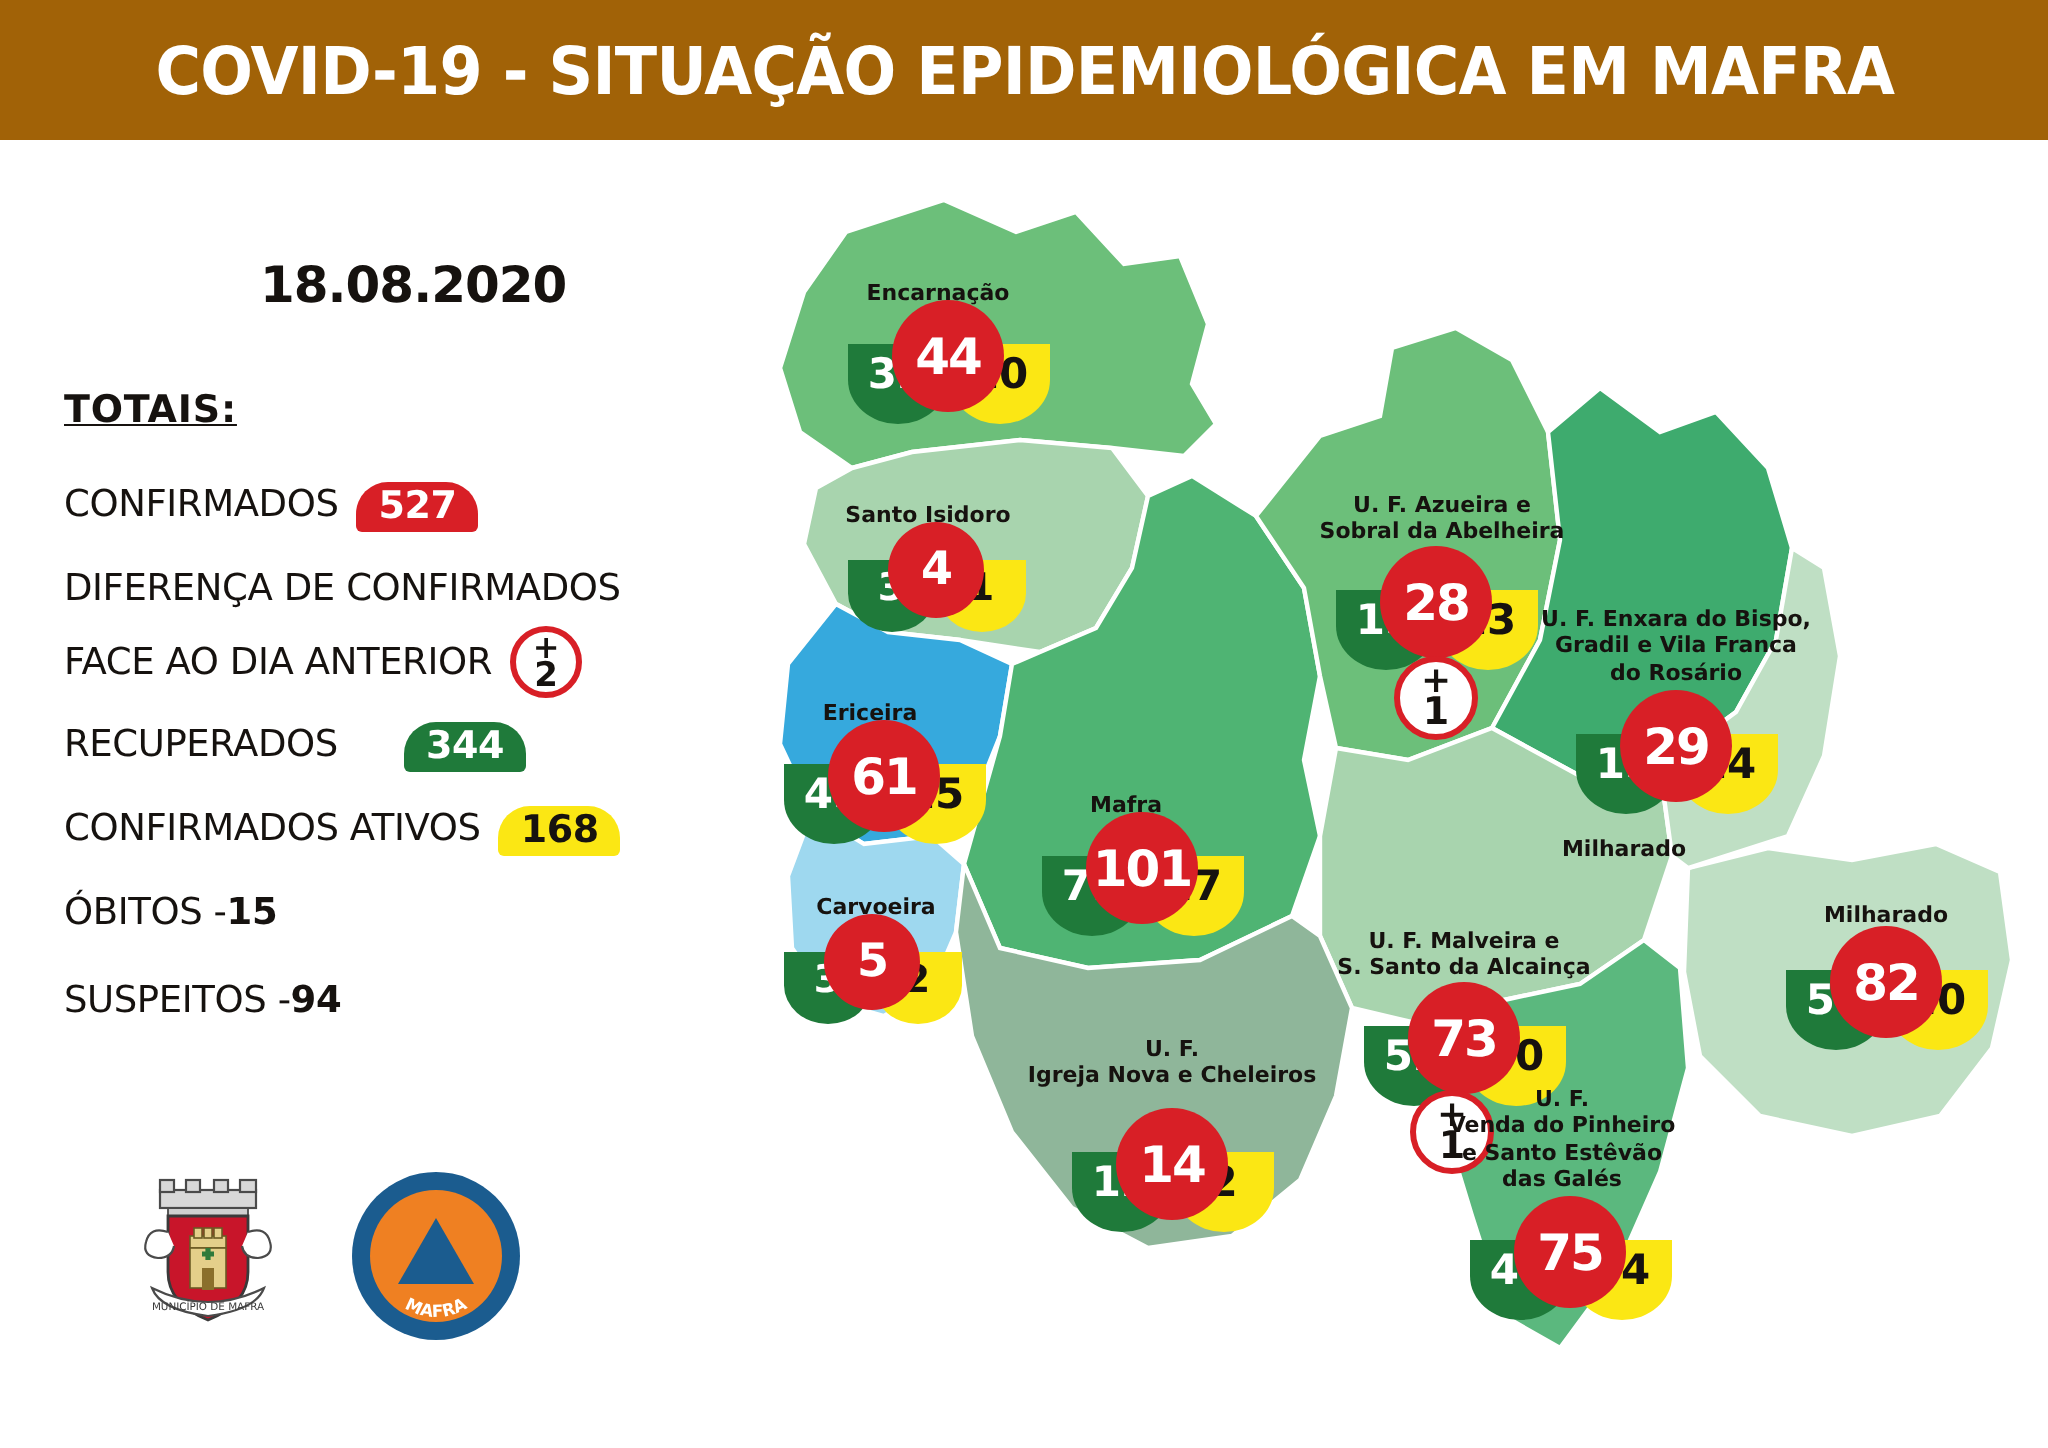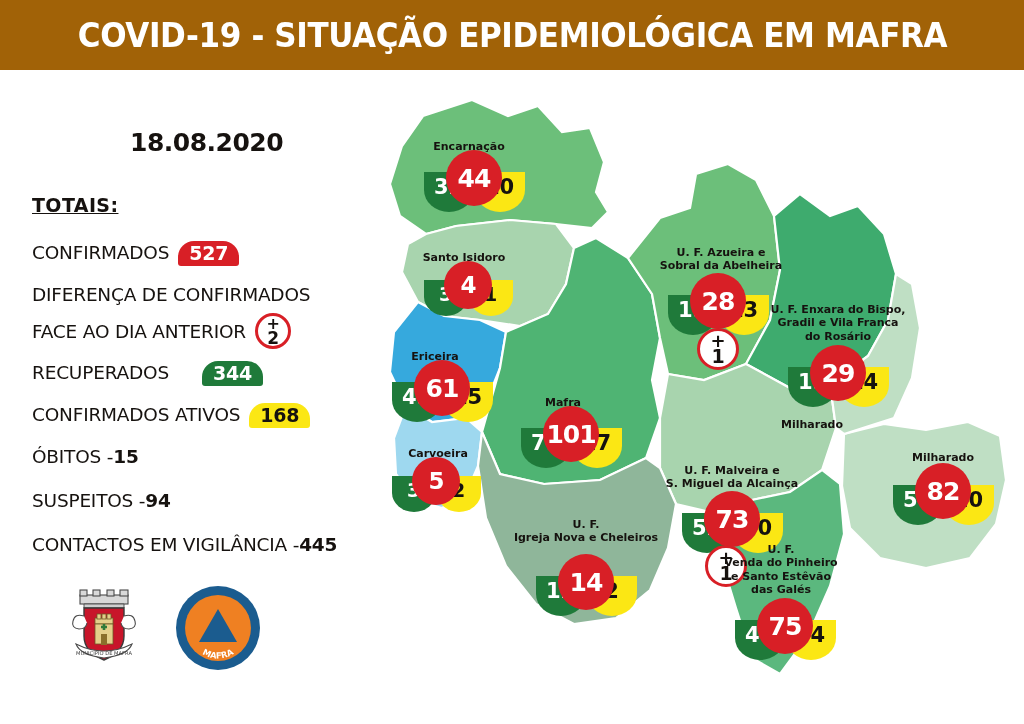--- a/index.html
+++ b/index.html
@@ -205,24 +205,20 @@
     <div class="totals-row" id="row-obitos">
       <span class="lbl">ÓBITOS - </span>
       <span class="strong">15</span>
     </div>
 
     <div class="totals-row" id="row-suspeitos">
       <span class="lbl">SUSPEITOS - </span>
       <span class="strong">94</span>
     </div>
 
-    <div class="totals-row" id="row-contactos">
-      <span class="lbl">CONTACTOS EM VIGILÂNCIA - </span>
-      <span class="strong">445</span>
-    </div>
 
     <div id="logos">
 
       <svg width="92" height="92" viewBox="0 0 92 92">
 
         <g>
           <rect x="22" y="13" width="48" height="9" fill="#d8d8d8" stroke="#4a4a4a" stroke-width="1.1"></rect>
           <rect x="22" y="8" width="7" height="6" fill="#d8d8d8" stroke="#4a4a4a" stroke-width="1.1"></rect>
           <rect x="35" y="8" width="7" height="6" fill="#d8d8d8" stroke="#4a4a4a" stroke-width="1.1"></rect>
           <rect x="49" y="8" width="7" height="6" fill="#d8d8d8" stroke="#4a4a4a" stroke-width="1.1"></rect>
@@ -369,21 +365,21 @@
         </div>
         <div class="badge" style="left: 478px; top: 257px;">
           <div class="bottoms">
             <div class="half rec">15</div>
             <div class="half act">14</div>
           </div>
           <div class="top">29</div>
         </div>
         <div class="map-text-label" style="left: 372px; top: 376px;">
           <div>U. F. Malveira e</div>
-          <div>S. Miguel da Alcainça</div>
+          <div>S. Santo da Alcainça</div>
         </div>
         <div class="badge" style="left: 372px; top: 403px;">
           <div class="bottoms">
             <div class="half rec">52</div>
             <div class="half act">30</div>
           </div>
           <div class="top">73</div>
         </div>
         <div class="map-delta" style="left: 366px; top: 457px;">
           <span class="sign">+</span>

